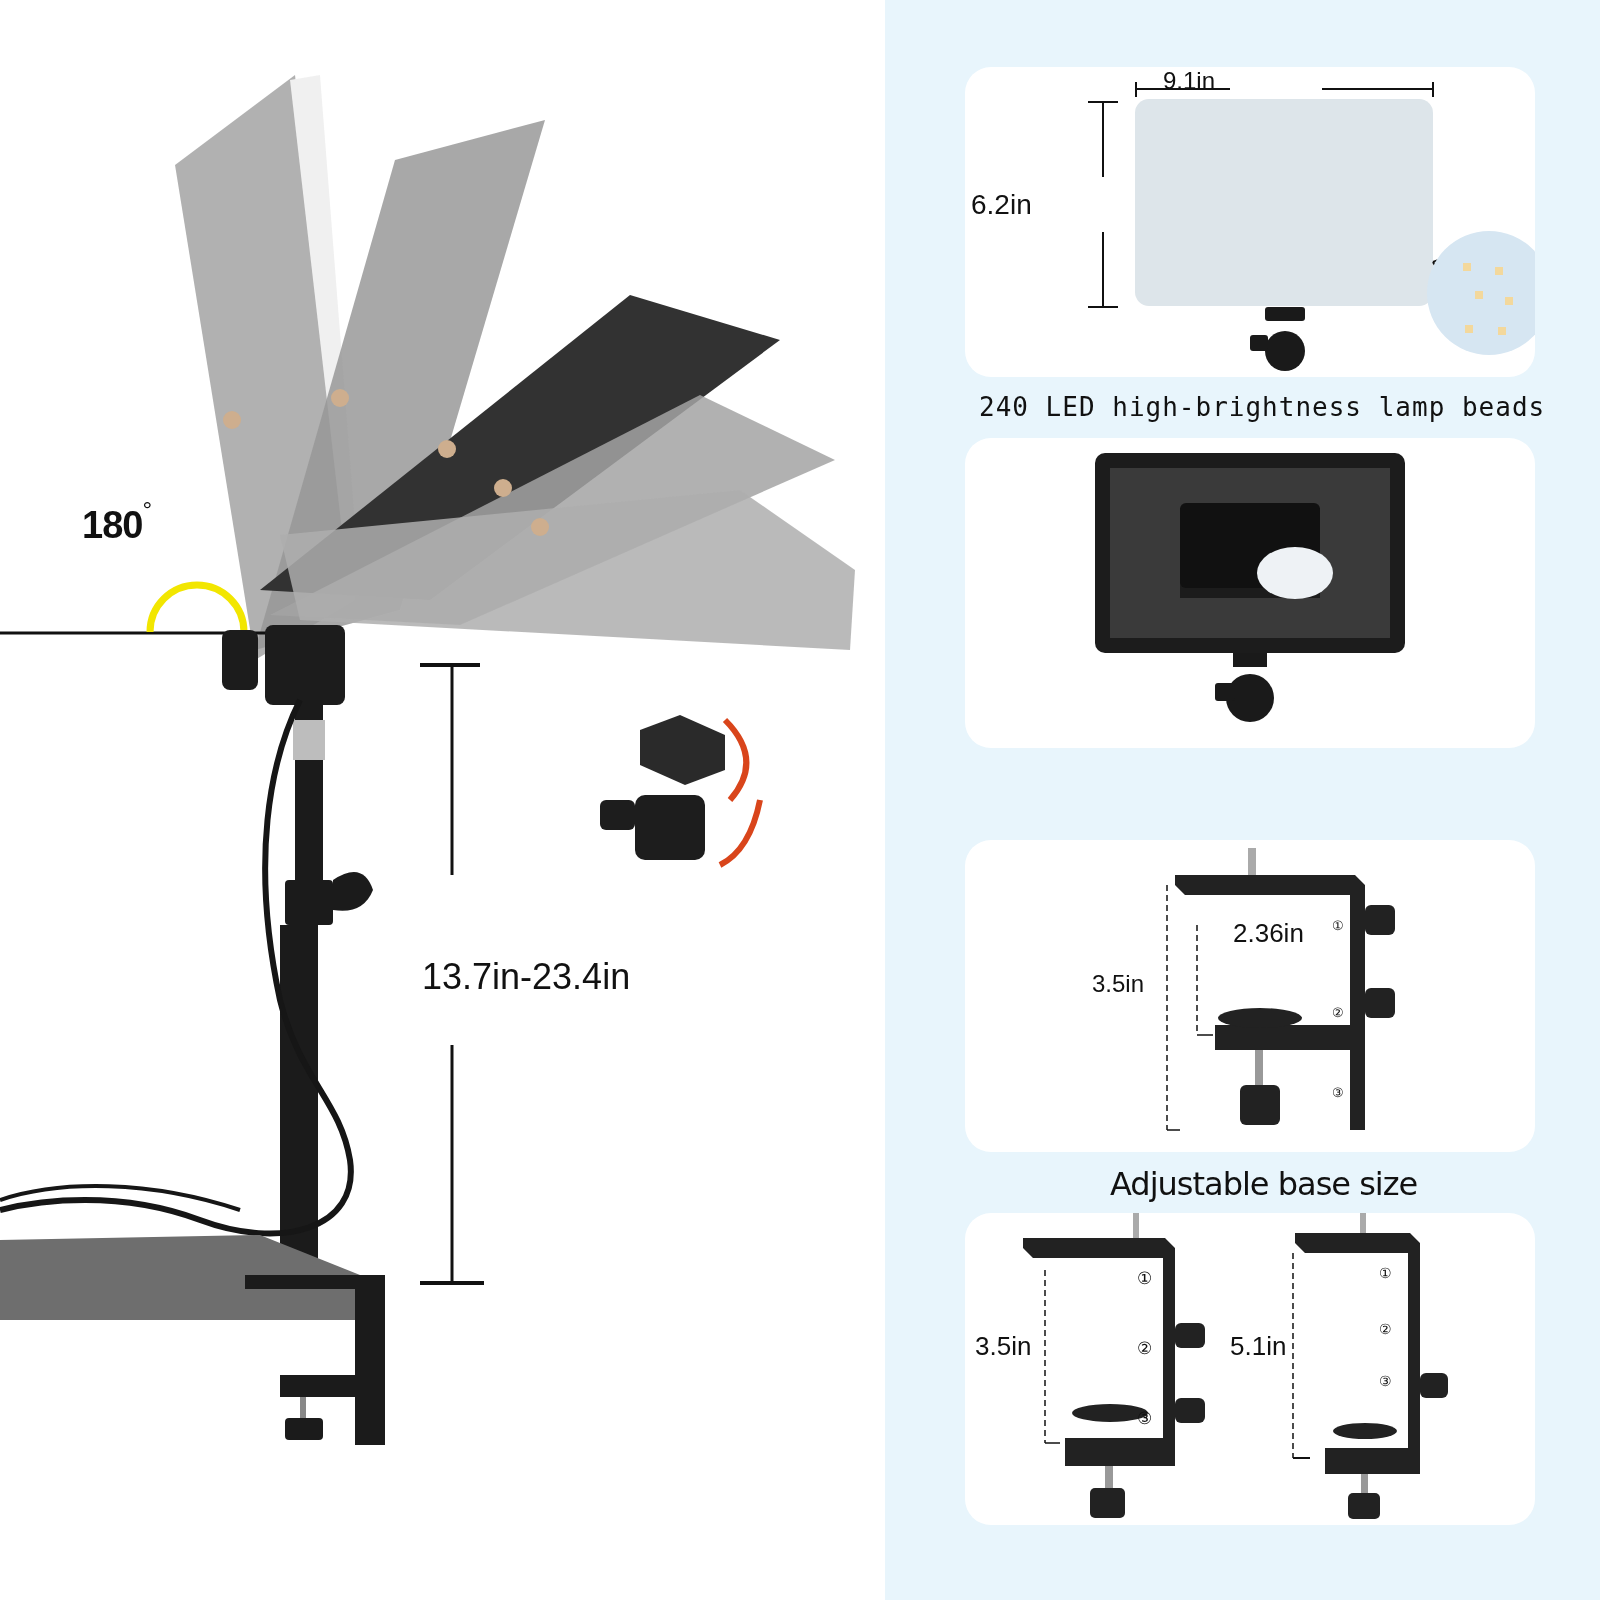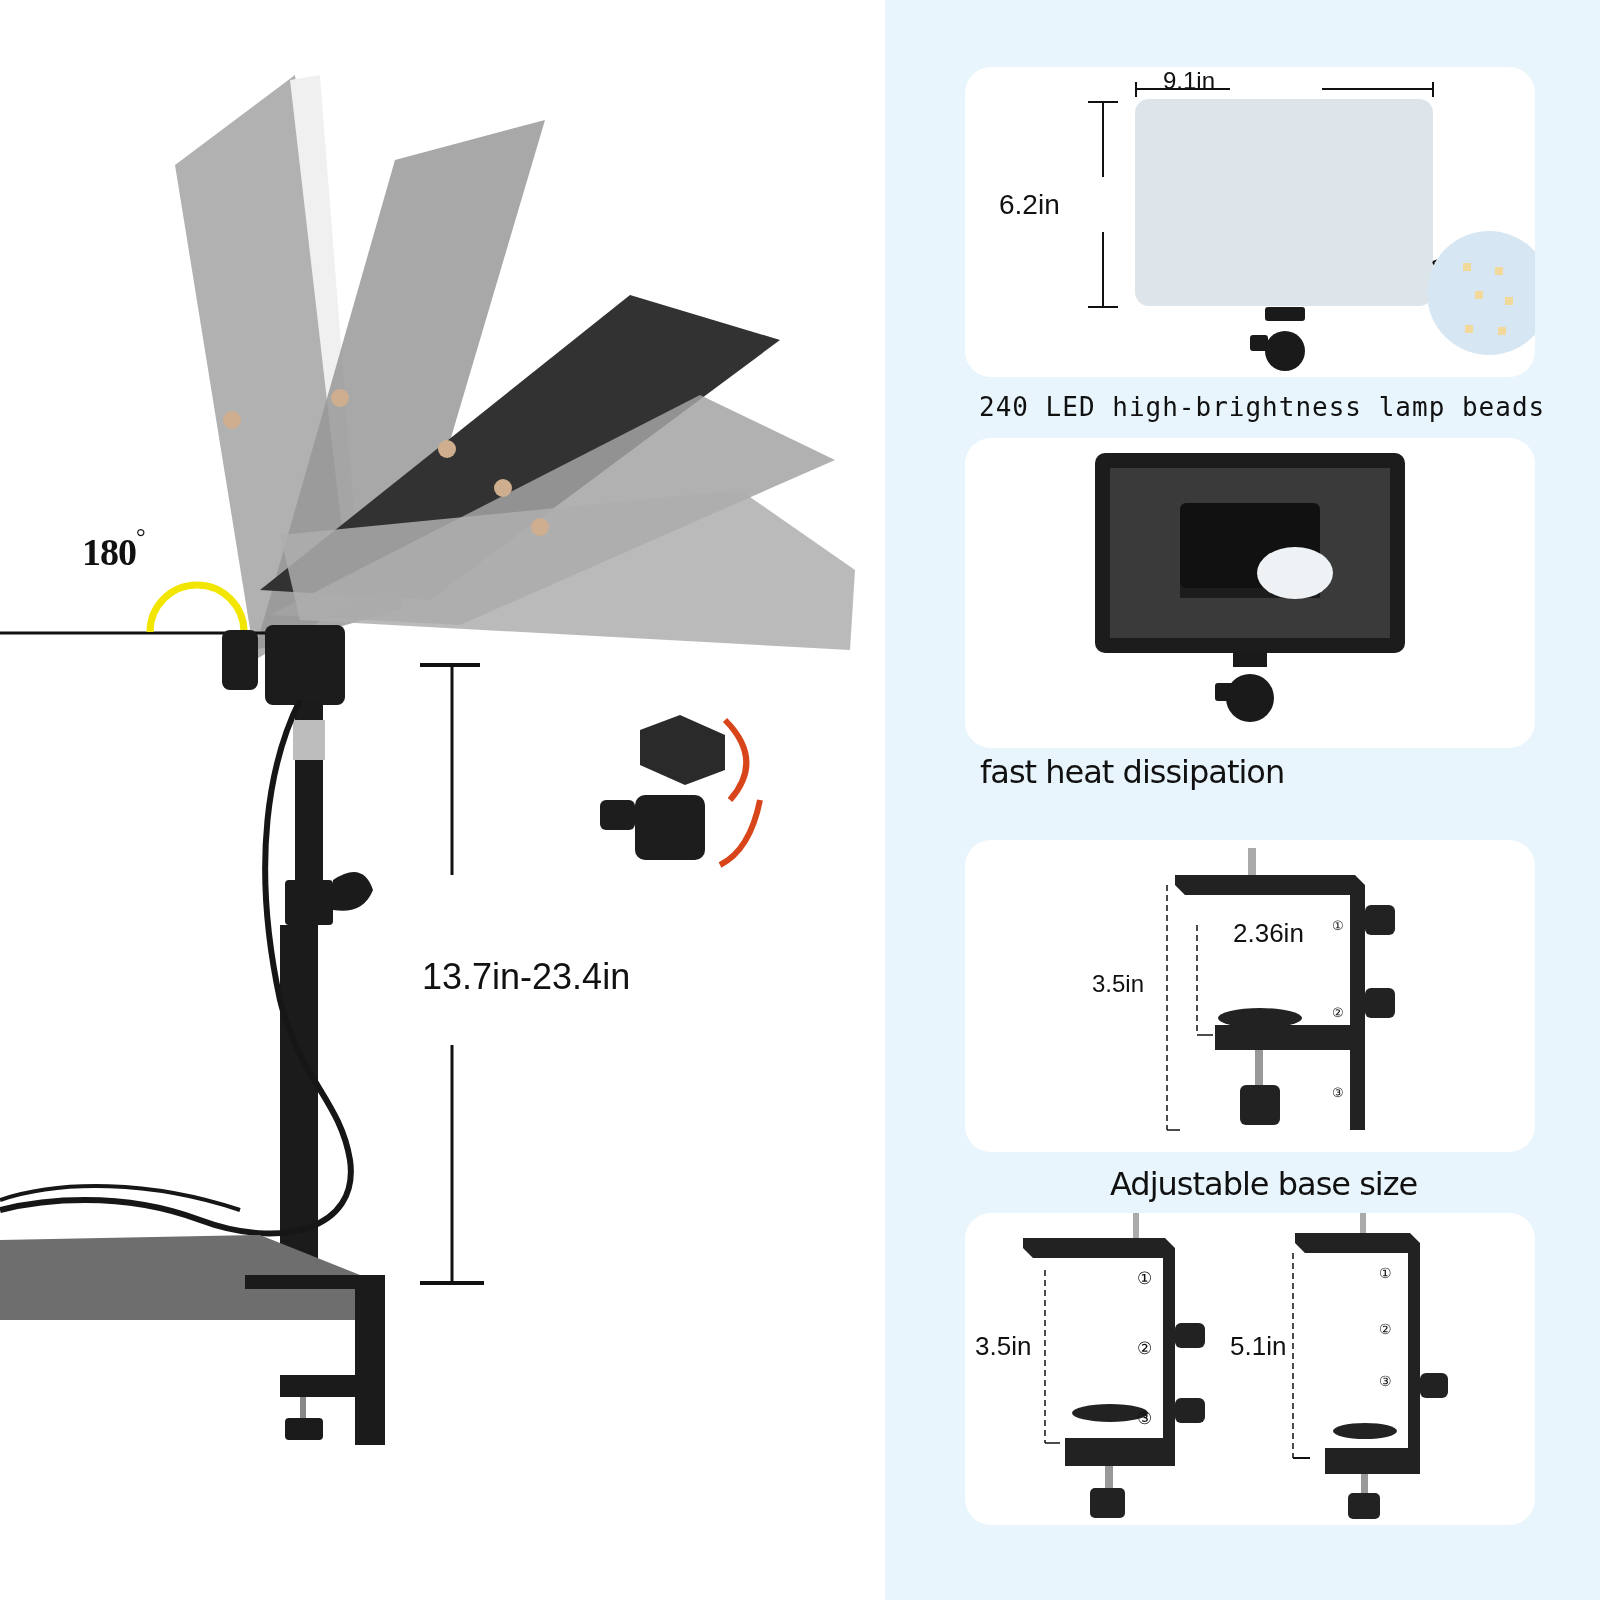--- a/index.html
+++ b/index.html
@@ -63,21 +63,21 @@
     <line x1="420" y1="1283" x2="484" y2="1283" stroke="#111" stroke-width="4"></line>
 
     <g>
       <path d="M640,730 l40,-15 l45,20 l0,35 l-40,15 l-45,-20z" fill="#2a2a2a"></path>
       <rect x="635" y="795" width="70" height="65" rx="10" fill="#1d1d1d"></rect>
       <rect x="600" y="800" width="35" height="30" rx="6" fill="#1d1d1d"></rect>
       <path d="M725,720 q40,40 5,80" fill="none" stroke="#d9451b" stroke-width="6"></path>
       <path d="M760,800 q-10,50 -40,65" fill="none" stroke="#d9451b" stroke-width="6"></path>
     </g>
   </svg>
-  <div class="abs" style="left:82px;top:530px;font-family:Liberation Serif, serif;font-weight:bold;font-size:38px;letter-spacing:-1px;">
+  <div class="abs" style="left:82px;top:504px;font-family:Liberation Sans, sans-serif;font-weight:bold;font-size:38px;letter-spacing:-1px;">
     <span>180</span><span style="position:relative;top:-20px;font-size:24px;font-weight:normal">°</span>
   </div>
   <div class="abs dim" style="left:400px;top:956px;font-size:36px;margin-left:22px;">13.7in-23.4in</div>
 </div>
 
 <div class="right">
 
   <div class="card" style="left:80px;top:67px;width:570px;height:310px;">
     <svg class="abs" style="left:0;top:0" width="570" height="310">
       <line x1="171" y1="15" x2="171" y2="30" stroke="#111" stroke-width="2"></line>
@@ -98,42 +98,41 @@
       <g fill="#f3d89c">
           <rect x="498" y="196" width="8" height="8"></rect>
           <rect x="530" y="200" width="8" height="8"></rect>
           <rect x="510" y="224" width="8" height="8"></rect>
           <rect x="540" y="230" width="8" height="8"></rect>
           <rect x="500" y="258" width="8" height="8"></rect>
           <rect x="533" y="260" width="8" height="8"></rect>
         </g>
     </svg>
     <div class="abs dim" style="left:198px;top:0px;font-size:24px;">9.1in</div>
-    <div class="abs dim" style="left:6px;top:122px;font-size:28px;margin-left:28px;">6.2in</div>
+    <div class="abs dim" style="left:6px;top:122px;font-size:28px;">6.2in</div>
   </div>
   <div class="cap mono" style="left:86px;top:392px;font-size:26px;letter-spacing:1px;">240 LED high-brightness lamp beads</div>
 
   <div class="card" style="left:80px;top:438px;width:570px;height:310px;">
     <svg class="abs" style="left:0;top:0" width="570" height="310">
       <rect x="130" y="15" width="310" height="200" rx="10" fill="#1c1c1c"></rect>
       <g fill="#3a3a3a">
         <rect x="145" y="30" width="280" height="40"></rect>
         <rect x="145" y="160" width="280" height="40"></rect>
         <rect x="145" y="70" width="70" height="90"></rect>
         <rect x="355" y="70" width="70" height="90"></rect>
       </g>
       <rect x="215" y="65" width="140" height="85" rx="6" fill="#111"></rect>
       <ellipse cx="330" cy="135" rx="38" ry="26" fill="#eef2f5"></ellipse>
       <rect x="268" y="215" width="34" height="14" fill="#1a1a1a"></rect>
       <circle cx="285" cy="260" r="24" fill="#1a1a1a"></circle>
       <rect x="250" y="245" width="20" height="18" rx="3" fill="#1a1a1a"></rect>
     </svg>
   </div>
   <div class="cap" style="left:95px;top:752px;font-size:32px;letter-spacing:-1px;line-height:40px;">
-    <div>fast heat dissipation</div>
   </div>
 
   <div class="card" style="left:80px;top:840px;width:570px;height:312px;">
     <svg class="abs" style="left:0;top:0" width="570" height="312">
       <rect x="283" y="8" width="8" height="30" fill="#aaa"></rect>
       <polygon points="210,35 390,35 400,45 400,290 385,290 385,55 220,55 210,45" fill="#222"></polygon>
       <rect x="400" y="65" width="30" height="30" rx="6" fill="#222"></rect>
       <rect x="400" y="148" width="30" height="30" rx="6" fill="#222"></rect>
       <rect x="250" y="185" width="140" height="25" fill="#222"></rect>
       <ellipse cx="295" cy="178" rx="42" ry="10" fill="#222"></ellipse>

